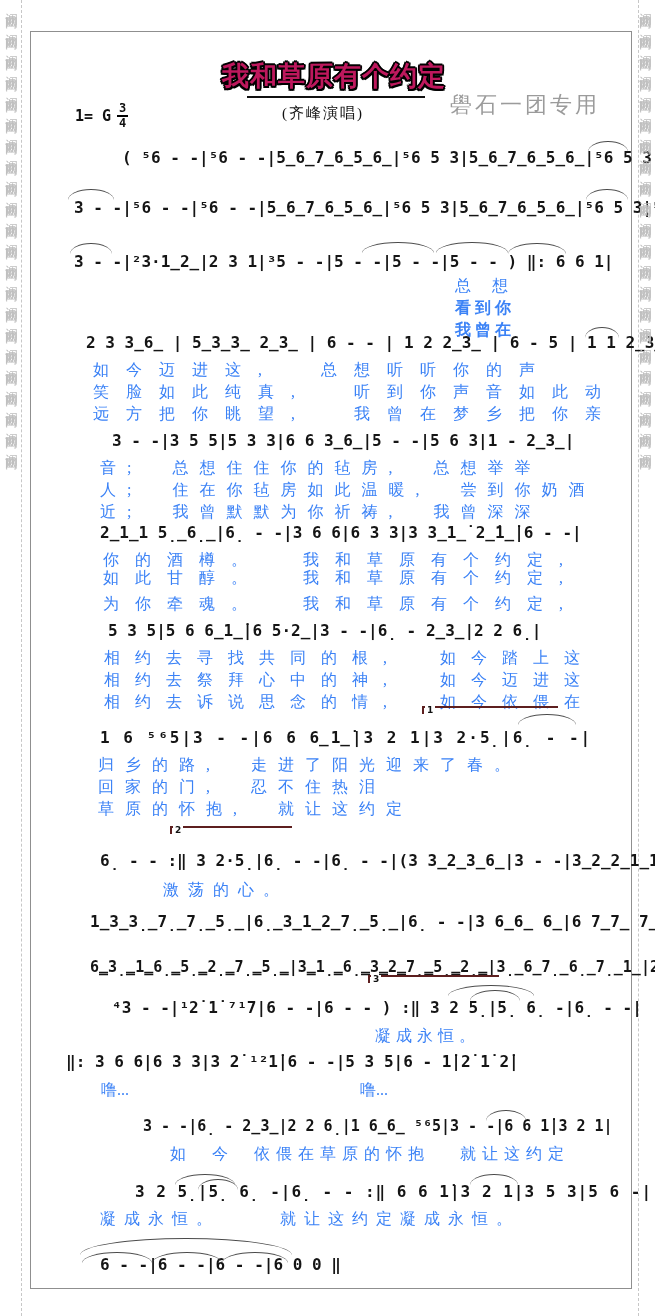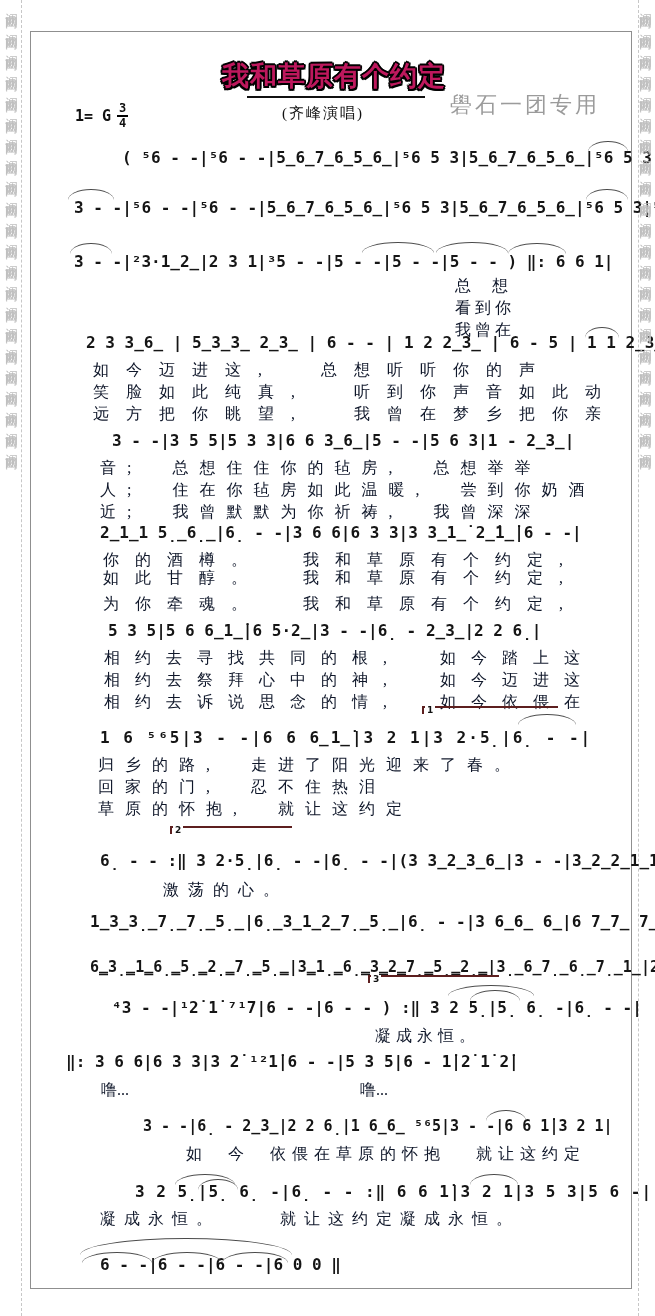--- a/index.html
+++ b/index.html
@@ -26,22 +26,22 @@
           font-family:"DejaVu Sans Mono",monospace;display:flex;align-items:center;gap:6px;}
   .frac{display:inline-flex;flex-direction:column;align-items:center;font-size:12px;line-height:11px;
         font-weight:bold;}
   .fbar{width:11px;height:1.5px;background:#000;margin:1px 0;}
   .notes{position:absolute;font-family:"DejaVu Sans Mono","DejaVu Sans",monospace;font-size:16px;
          font-weight:600;color:#151515;white-space:pre;}
   .fs15{font-size:15px;}
   .ls2{letter-spacing:2px;}
   .ls1{letter-spacing:1px;}
   .lyr{position:absolute;font-family:"Liberation Serif","DejaVu Serif",serif;font-size:16px;
-       color:#0f172a;white-space:pre;}
-  .ls21{letter-spacing:21px;} .ls4{letter-spacing:4px;} .ls17{letter-spacing:17px;}
+       color:#3b82f6;white-space:pre;}
+  .ls21{letter-spacing:21px;} .ls4{letter-spacing:4px;font-weight:bold;} .ls17{letter-spacing:17px;}
   .ls11{letter-spacing:11px;} .ls16{letter-spacing:16px;} .ls15{letter-spacing:15px;}
   .ls9{letter-spacing:9px;}  .ls5{letter-spacing:5px;}  .ls6{letter-spacing:6px;}
   .ls8{letter-spacing:8px;}
   .arc{position:absolute;height:10px;border-top:1.5px solid #4a4a4a;
        border-radius:50% 50% 0 0 / 100% 100% 0 0;}
   .ending{position:absolute;height:8px;border-top:2px solid #5d1f1f;}
   .ending .tick{position:absolute;left:0;top:-1px;width:1.5px;height:7px;background:#5d1f1f;}
   .ending .enum{position:absolute;left:3px;top:-2px;font-size:9px;font-weight:bold;color:#111;
                 background:#fff;padding:0 2px;line-height:9px;}
 </style>
@@ -153,21 +153,21 @@
 <div class="notes fs15" style="left:90px;top:958px;">6̳3̣̳1̳6̣̳5̣̳2̣̳7̣̳5̣̳|3̳1̣̳6̣̳3̳2̳7̣̳5̣̳2̣̳|3̣̲6̲7̣̲6̣̲7̣̲1̲|2̲1̲2̲3̲2̲3̲|6̣̲3̲6̣̲7̣̲6̣̲7̣̲|1̲̇7̲1̲̇7̲1̲̇2̲̇|</div>
 
 <div class="notes" style="left:112px;top:998px;">⁴3 - -|¹2̇ 1̇ ⁷¹7|6 - -|6 - - ) :‖ 3 2 5̣|5̣ 6̣ -|6̣ - -|</div>
 <div class="lyr ls5" style="left:375px;top:1026px;">凝成永恒。</div>
 
 <div class="notes" style="left:66px;top:1052px;">‖: 3 6 6|6 3 3|3 2̇ ¹²1̇|6 - -|5 3 5|6 - 1̇|2̇ 1̇ 2̇|</div>
 <div class="lyr" style="left:101px;top:1080px;">噜...</div>
 <div class="lyr" style="left:360px;top:1080px;">噜...</div>
 
 <div class="notes fs15" style="left:143px;top:1117px;">3 - -|6̣ - 2̲3̲|2 2 6̣|1 6̲6̲ ⁵⁶5|3 - -|6 6 1̇|3 2 1|</div>
-<div class="lyr ls6" style="left:186px;top:1144px;text-align:right;">如  今  依偎在草原的怀抱   就让这约定</div>
+<div class="lyr ls6" style="left:170px;top:1144px;text-align:right;">如  今  依偎在草原的怀抱   就让这约定</div>
 
 <div class="notes ls1" style="left:135px;top:1182px;">3 2 5̣|5̣ 6̣ -|6̣ - - :‖ 6 6 1̇|3 2 1|3 5 3|5 6 -|</div>
 <div class="lyr ls8" style="left:100px;top:1209px;">凝成永恒。     就让这约定凝成永恒。</div>
 
 <div class="notes" style="left:100px;top:1255px;">6 - -|6 - -|6 - -|6 0 0 ‖</div>
 
 <div class="ending" style="left:422px;top:706px;width:136px;">
   <span class="tick"></span>
   <span class="enum">1</span>
 </div>

